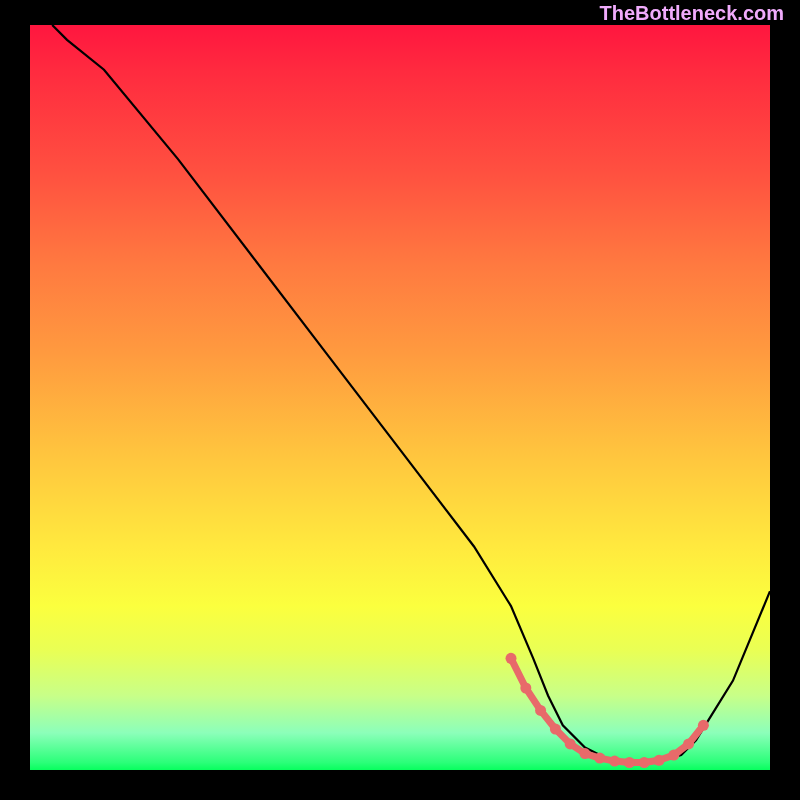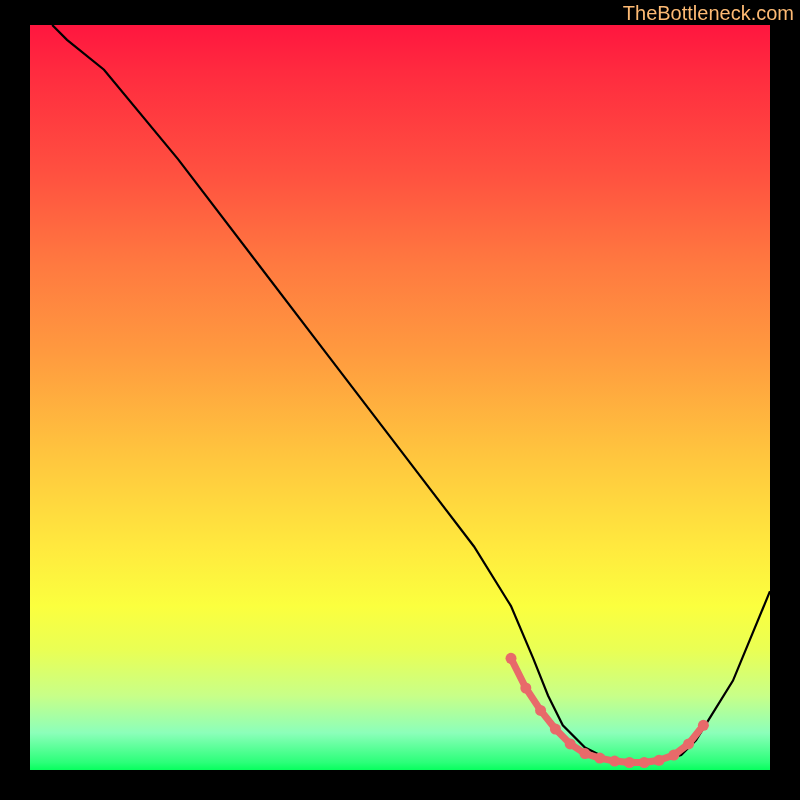--- a/index.html
+++ b/index.html
@@ -7,24 +7,24 @@
     width: 800px;
     height: 800px;
     background: #000000;
     position: relative;
     font-family: Arial, sans-serif;
     overflow: hidden;
   }
   .watermark {
     position: absolute;
     top: 2px;
-    right: 6px;
-    color: #fdba74;
+    right: 16px;
+    color: #f0abfc;
     font-size: 20px;
-    font-weight: normal;
+    font-weight: bold;
     z-index: 10;
   }
   .plot-area {
     position: absolute;
     left: 30px;
     top: 25px;
     width: 740px;
     height: 745px;
   }
   .gradient-bg {

